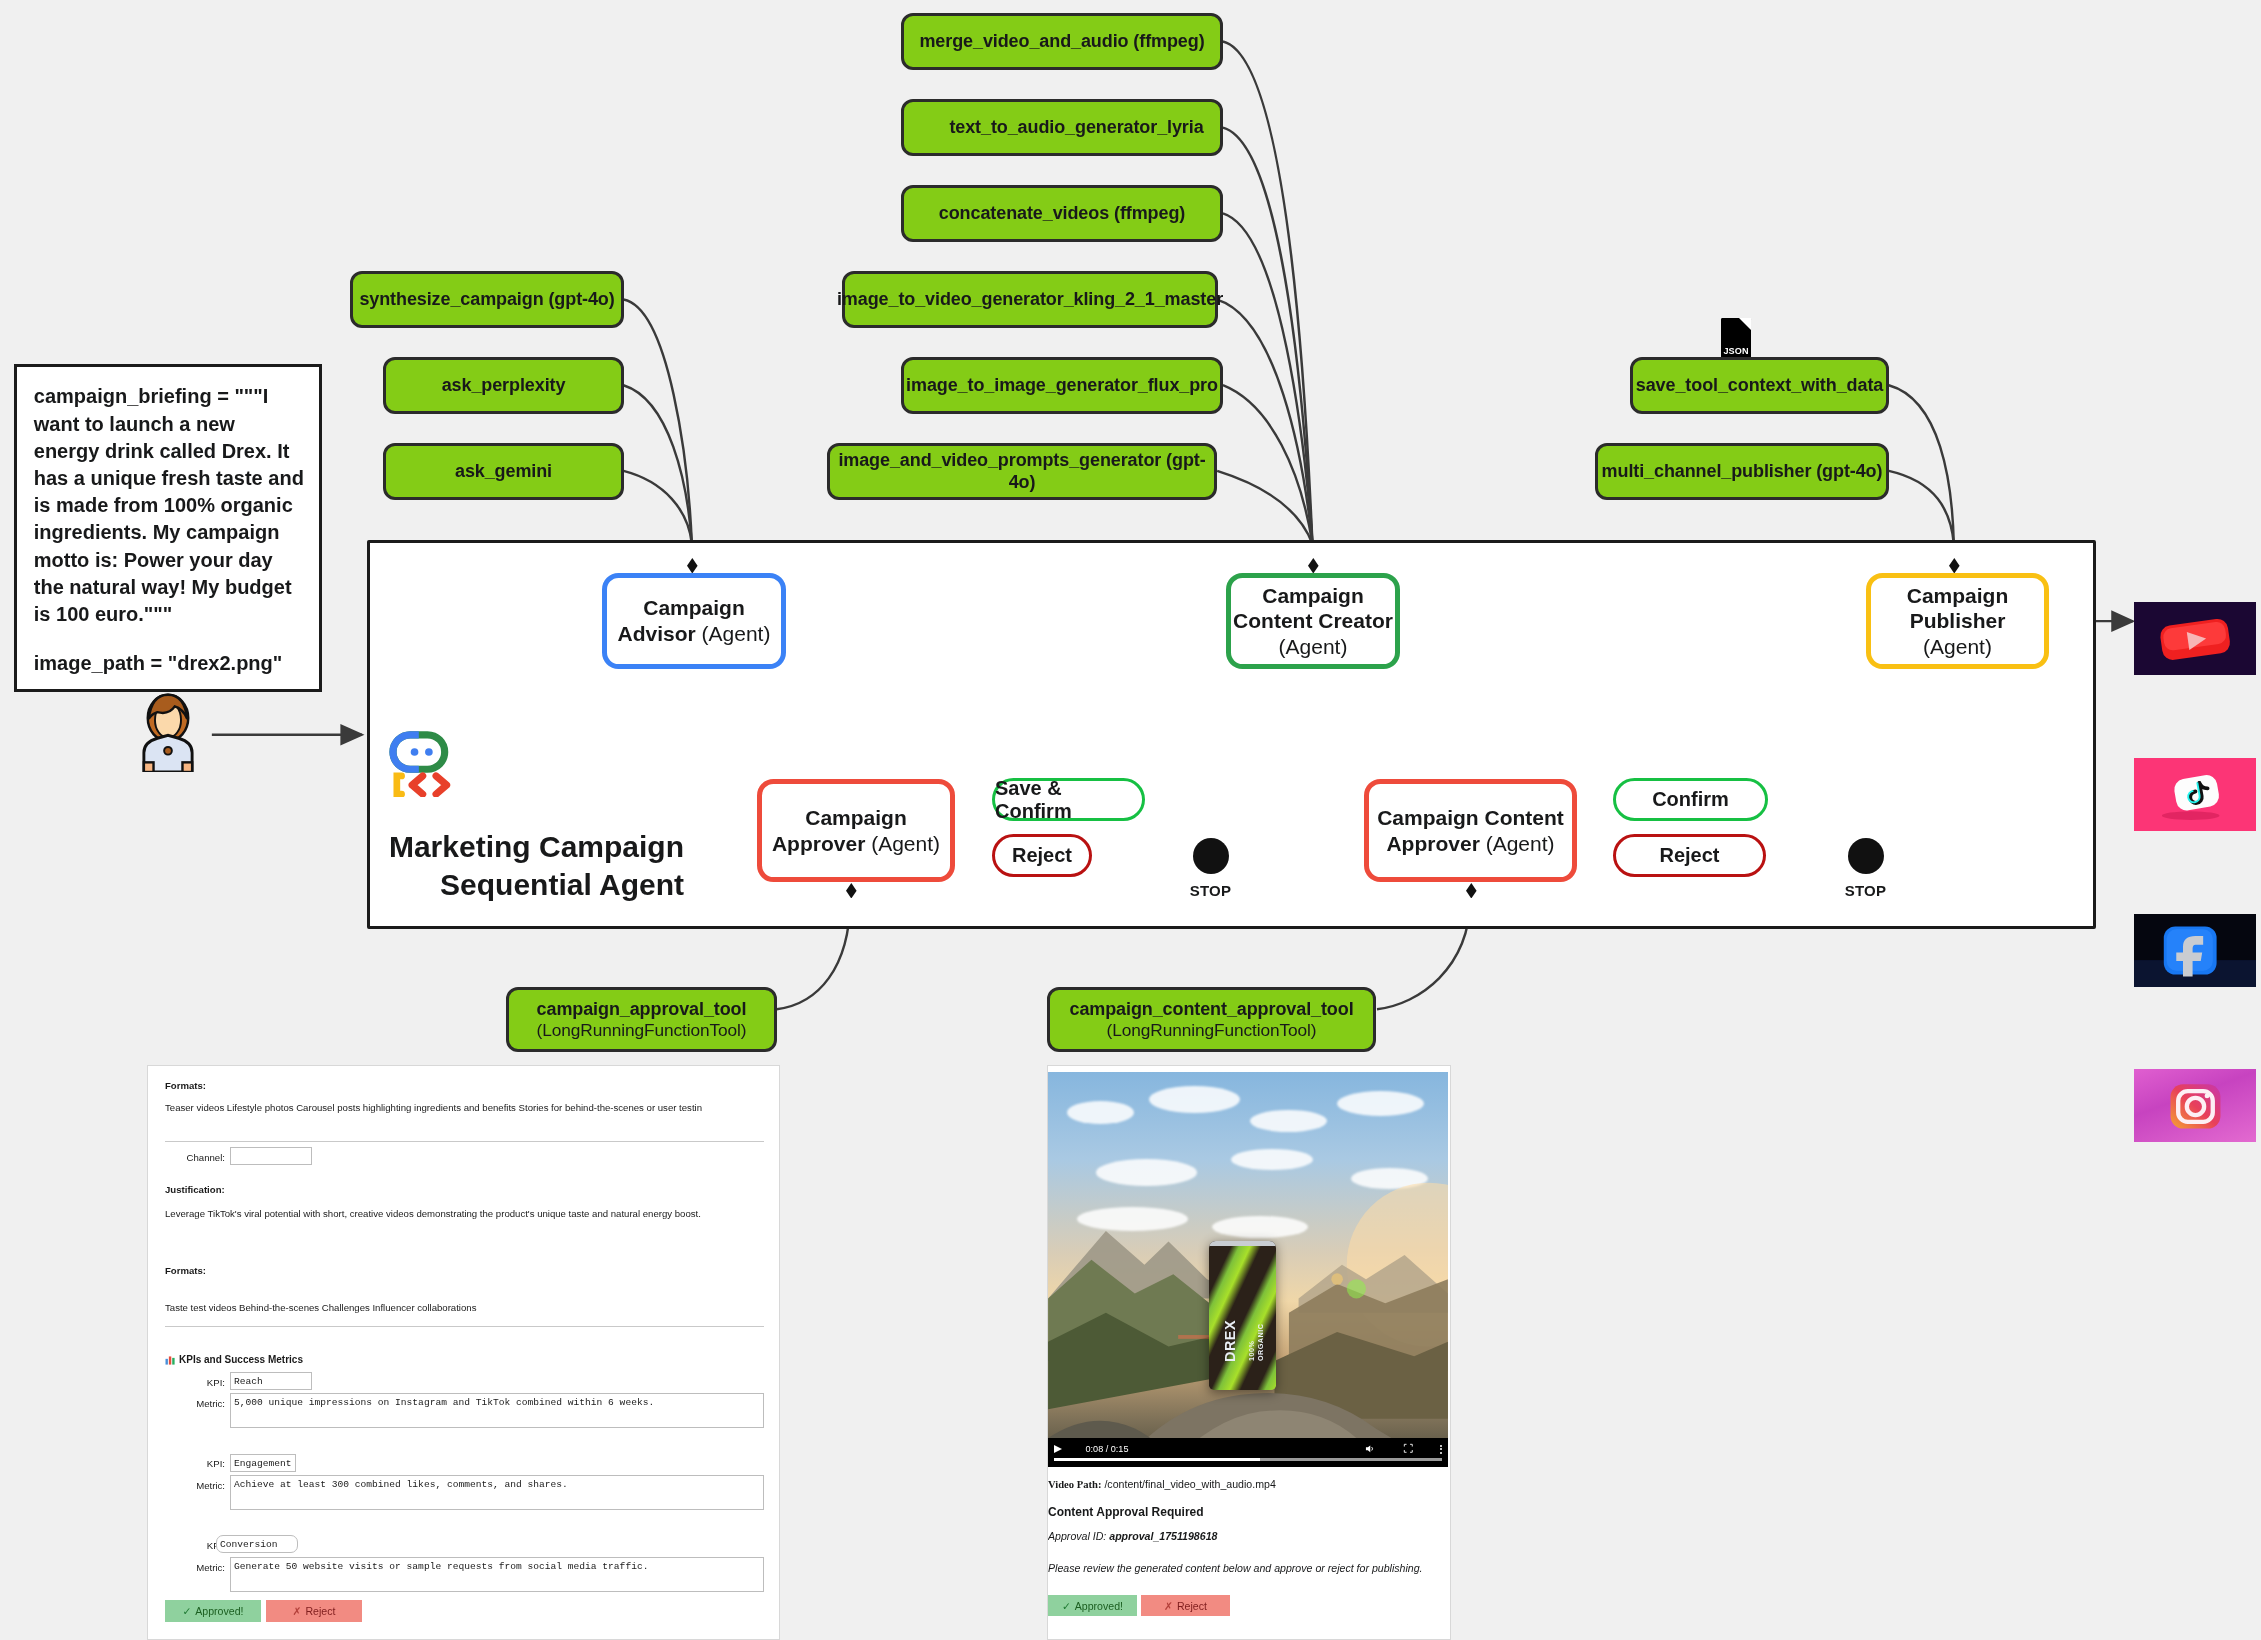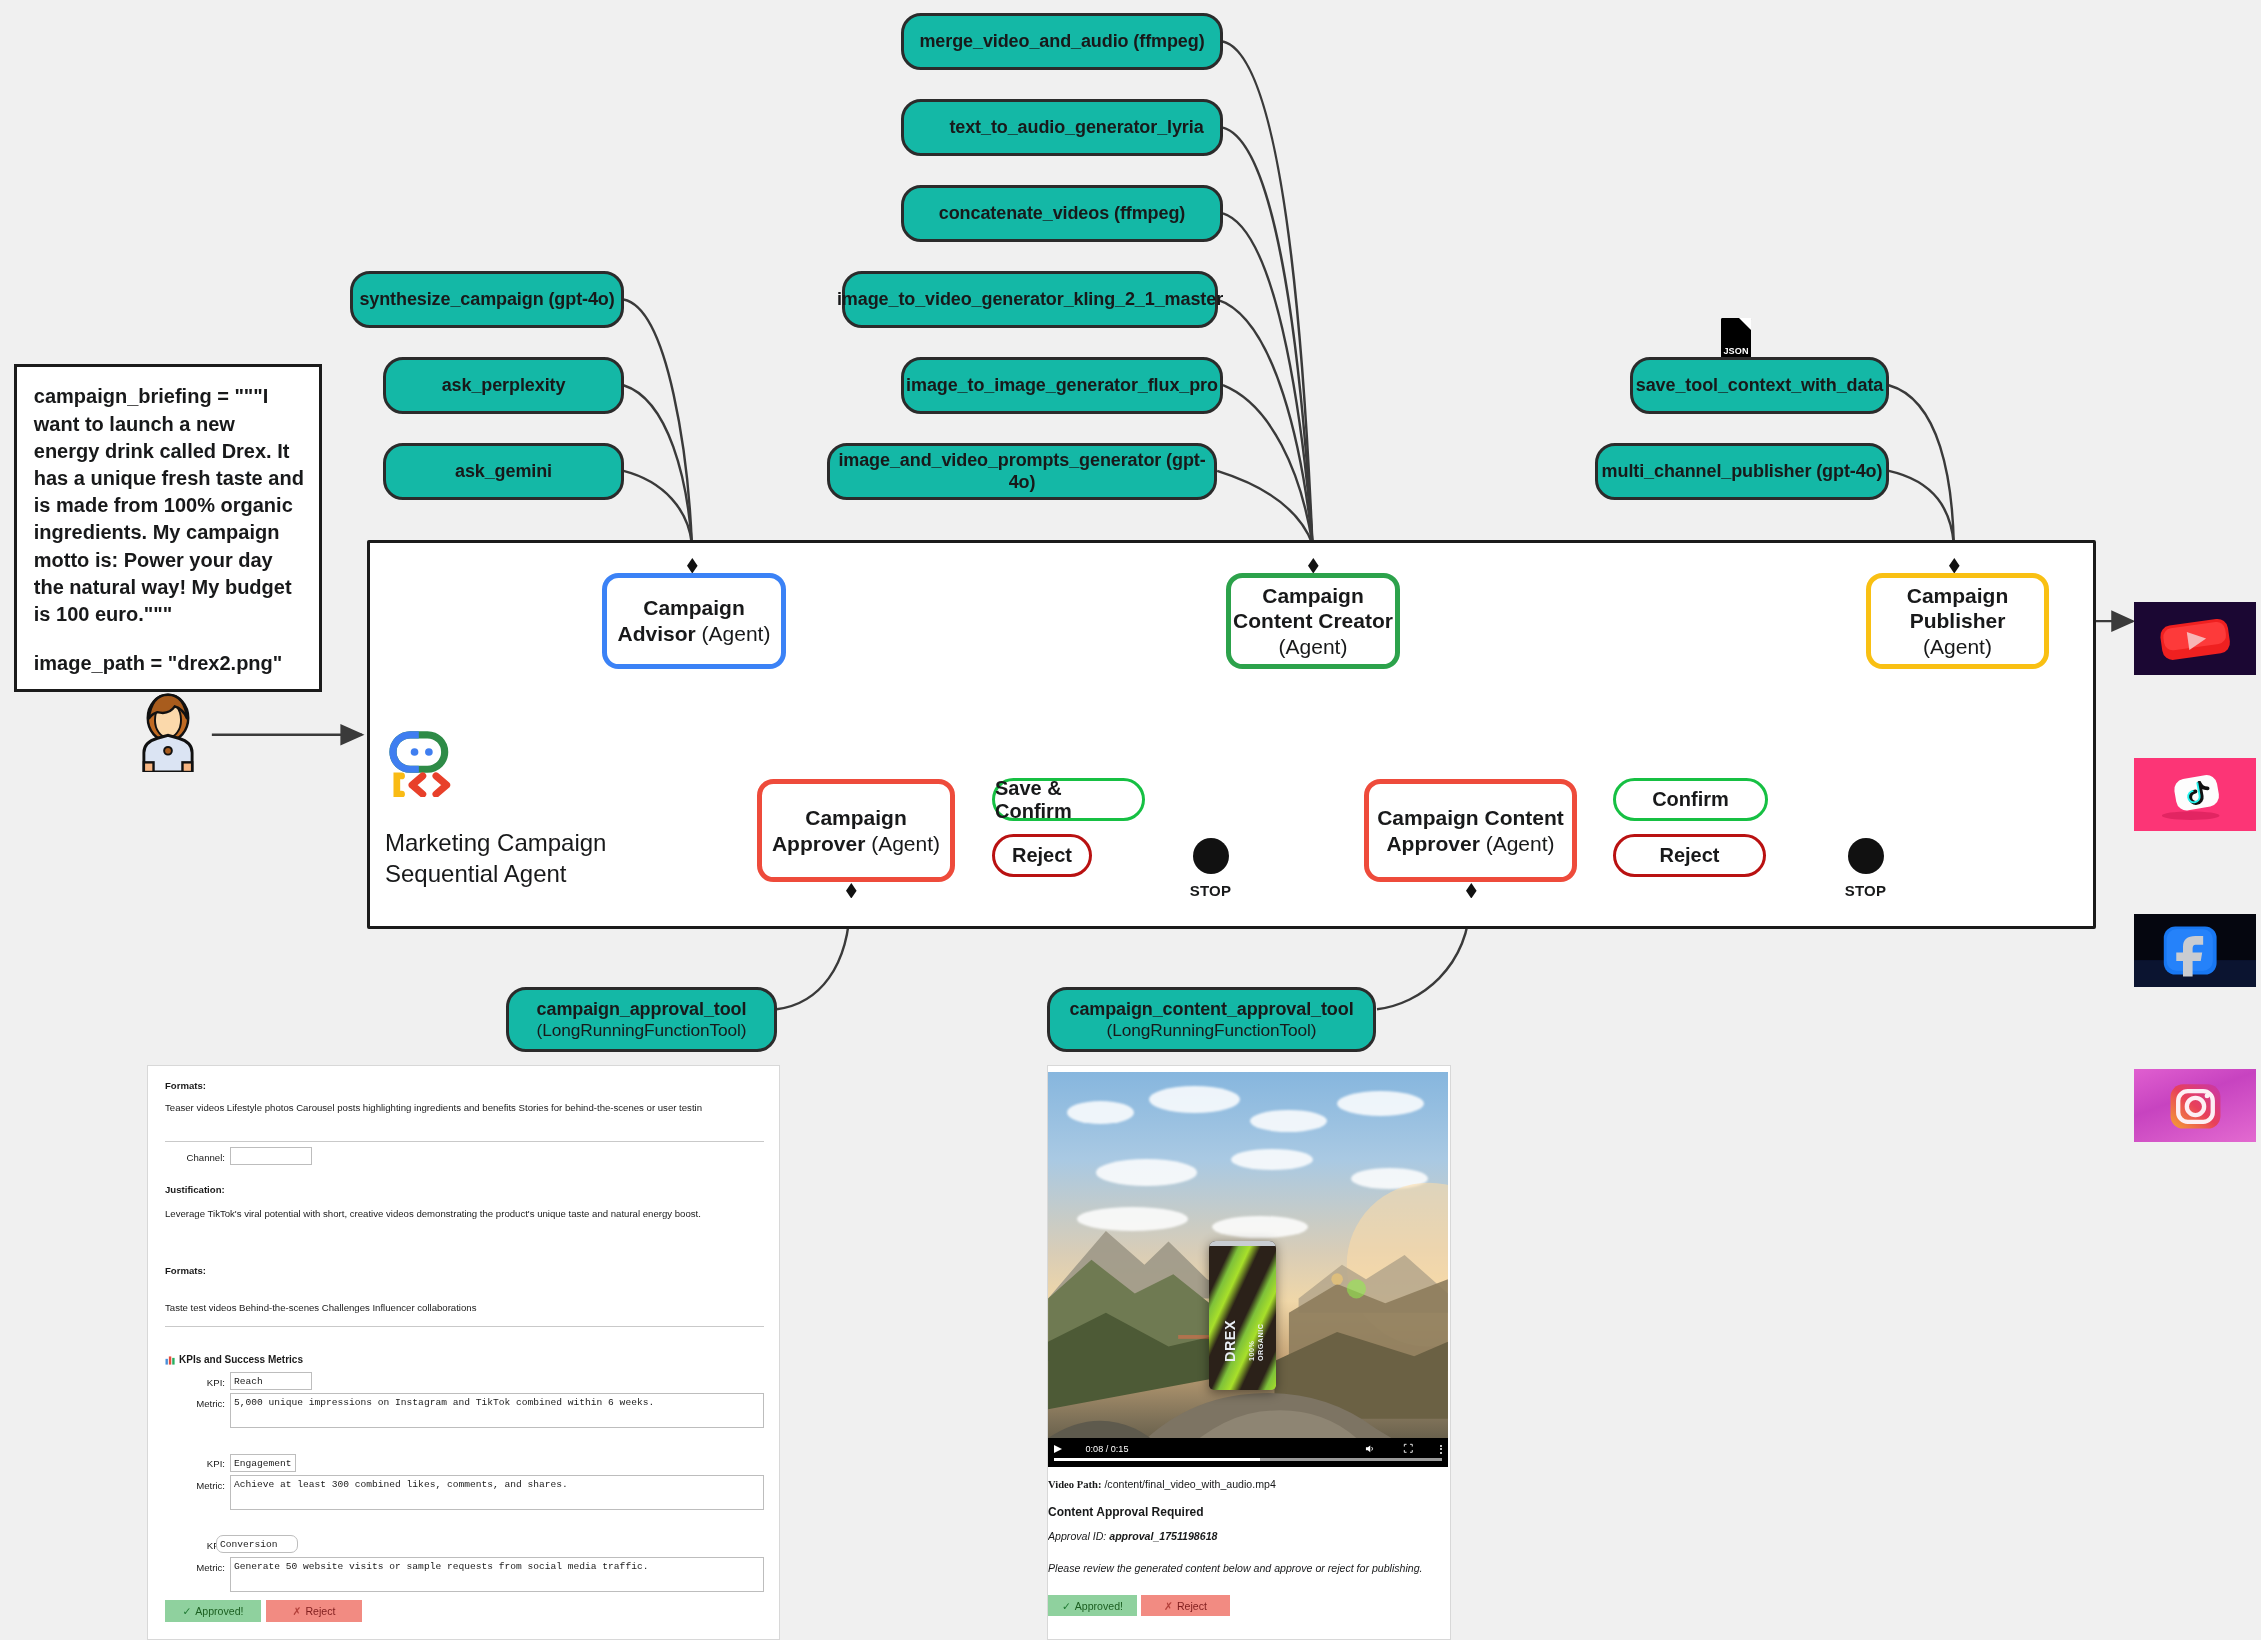--- a/index.html
+++ b/index.html
@@ -2,21 +2,21 @@
 <html style="font-size:7.7px"><head>
 <meta charset="utf-8">
 <style>
   html,body{margin:0;padding:0;background:#f0f0f0;}
   body{width:2261px;height:1640px;position:relative;overflow:hidden;
        font-family:"Liberation Sans",sans-serif;color:#18191a;}
   #stage{position:absolute;left:0;top:0;width:2261px;height:1640px;background:#f0f0f0;}
   .abs{position:absolute;box-sizing:border-box;}
 
   
-  .node{background:#14b8a6;border:3.4px solid #2b2b2b;border-radius:20px;
+  .node{background:#84cc16;border:3.4px solid #2b2b2b;border-radius:12px;
         display:flex;align-items:center;justify-content:center;
         text-align:center;font-weight:bold;line-height:1.18;}
   .tool{font-size:18px;letter-spacing:-0.1px;}
   .tool.two-line{flex-direction:column;}
   .tool .ln2{font-weight:normal;font-size:17.3px;}
 
   
   .agent{background:#fff;border-width:5.3px;border-style:solid;border-radius:16.4px;
          display:flex;align-items:center;justify-content:center;text-align:center;
          font-size:21px;font-weight:bold;line-height:1.22;}
@@ -38,21 +38,21 @@
   .stop-dot{background:#111;border-radius:50%;}
   .stop-label{font-size:15px;font-weight:bold;letter-spacing:0.2px;text-align:center;}
 
   
   .briefing{background:#fff;border:3.4px solid #1b1b1b;padding:16.4px 14.4px 11.6px 16.4px;
             font-size:20px;font-weight:bold;line-height:1.36;}
   .briefing p{margin:0;}
   .briefing .gap{height:22px;}
 
   
-  .title-block{text-align:left;font-size:24px;font-weight:normal;line-height:1.28;}
+  .title-block{text-align:right;font-size:30px;font-weight:bold;line-height:1.28;}
 
   
   .jsonicon{width:30px;height:42px;position:relative;}
   .jsonicon .body{position:absolute;inset:0;background:#000;border-radius:1.4px;}
   .jsonicon .fold{position:absolute;right:0;top:0;width:0;height:0;
       border-left:12.5px solid transparent;border-top:12.5px solid #fff;}
   .jsonicon .lbl{position:absolute;left:0;right:0;bottom:4.3px;color:#fff;
       font-size:9.1px;font-weight:bold;text-align:center;letter-spacing:0.1px;}
 
   

